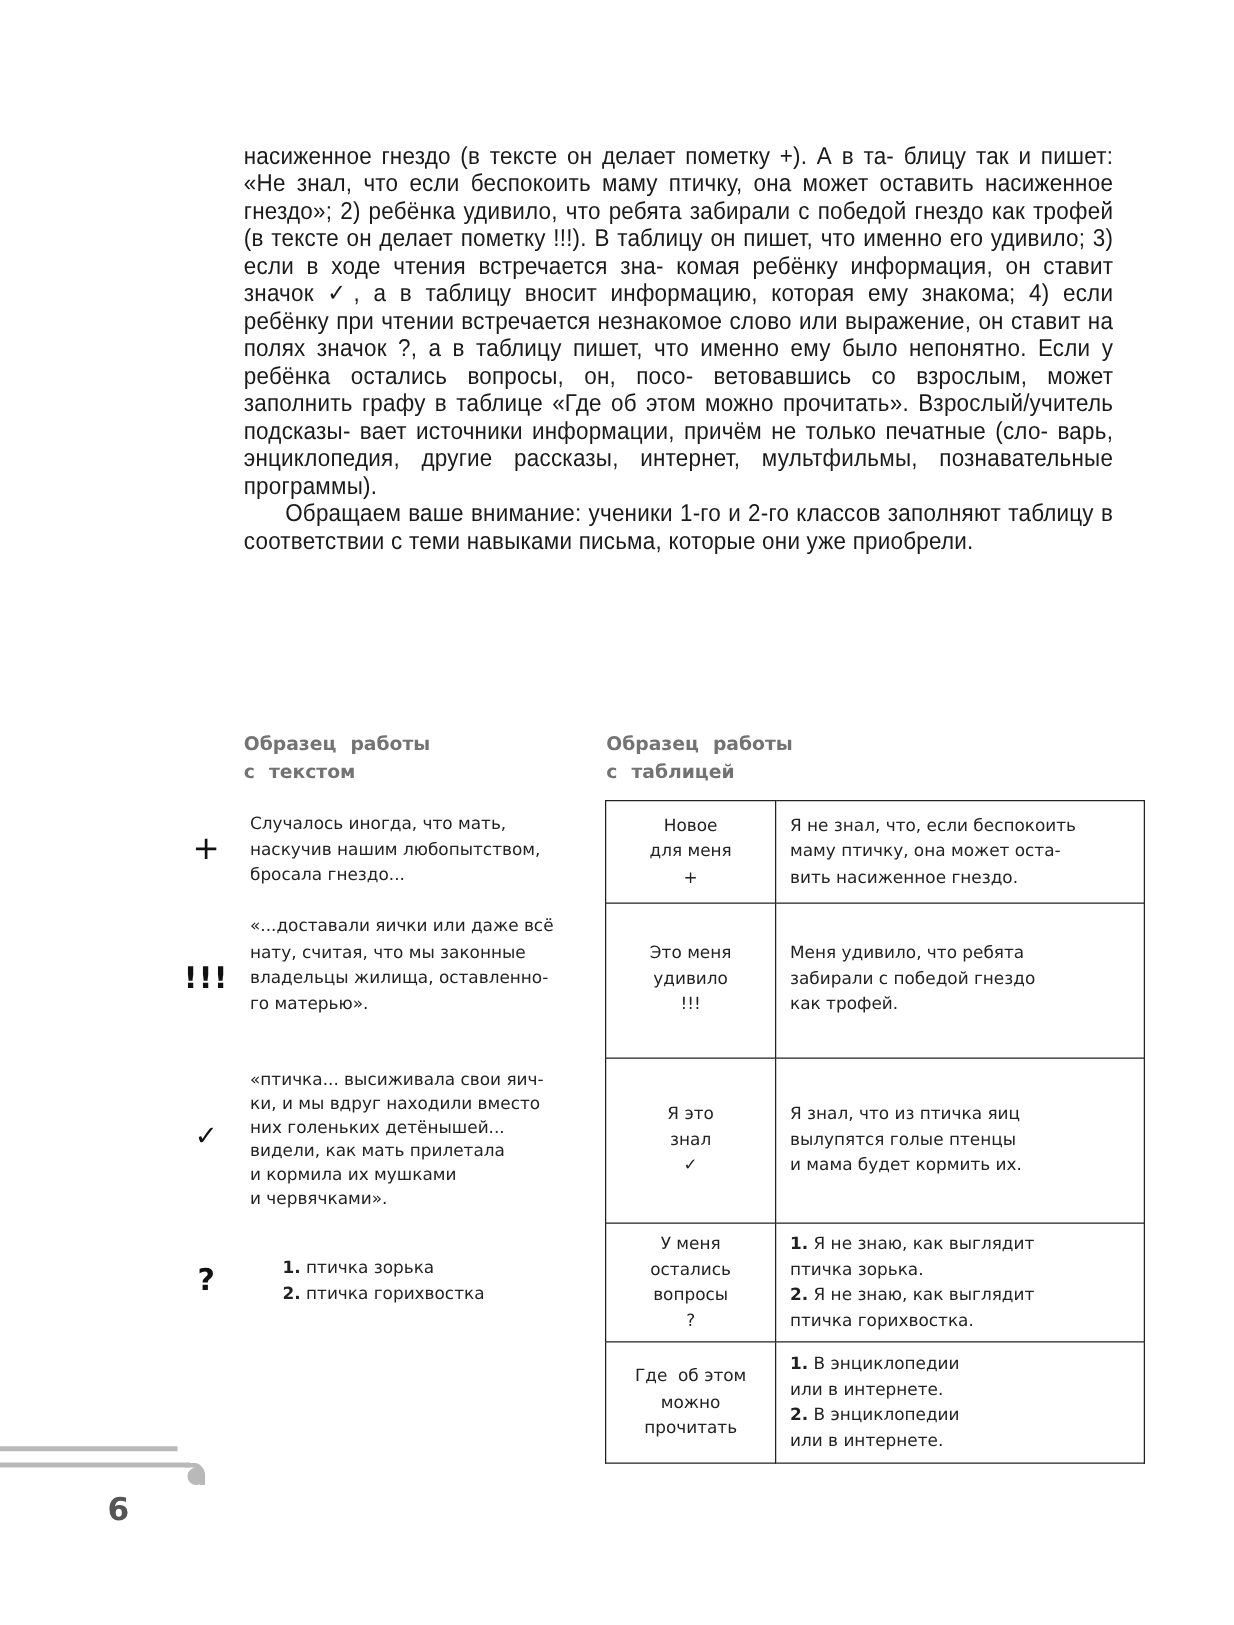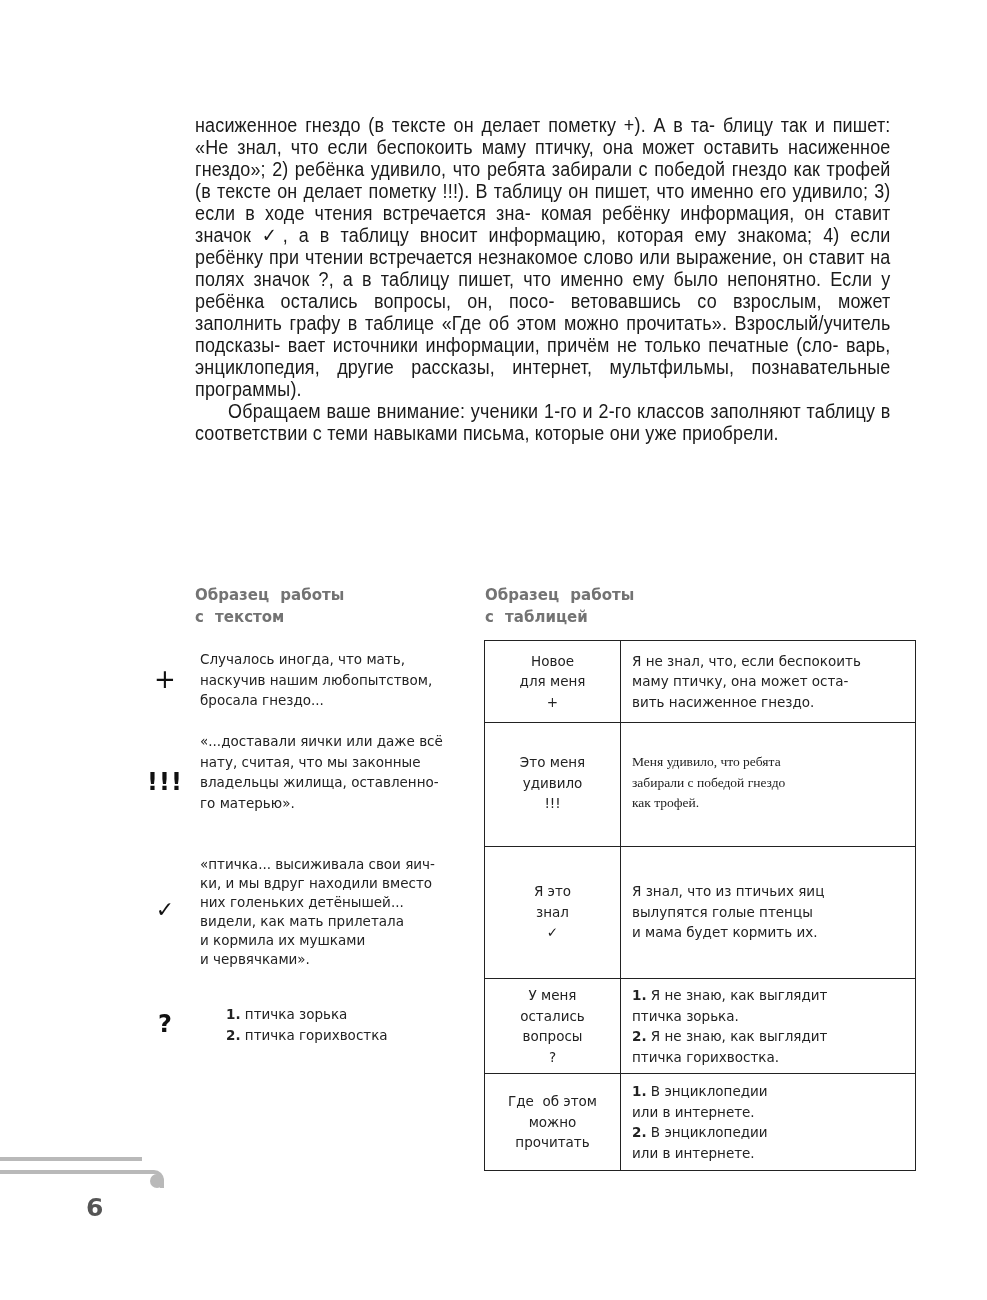--- a/index.html
+++ b/index.html
@@ -138,34 +138,34 @@
       <span>маму птичку, она может оста-</span>
       <span>вить насиженное гнездо.</span>
     </td>
   </tr>
   <tr style="height:124px;padding-left:12px;">
     <td class="cat" style="vertical-align:top; padding-top:29px;">
       <span>Это меня</span>
       <span>удивило</span>
       <span>!!!</span>
     </td>
-    <td class="val" style="vertical-align:top; padding-top:29px;font-family:Liberation Serif, serif;">
+    <td class="val" style="vertical-align:top; padding-top:29px;">
       <span>Меня удивило, что ребята</span>
       <span>забирали с победой гнездо</span>
       <span>как трофей.</span>
     </td>
   </tr>
   <tr style="height:132px;">
     <td class="cat" style="vertical-align:top; padding-top:34px;">
       <span>Я это</span>
       <span>знал</span>
       <span>✓</span>
     </td>
     <td class="val" style="vertical-align:top; padding-top:34px;">
-      <span>Я знал, что из птичьих яиц</span>
+      <span>Я знал, что из птичка яиц</span>
       <span>вылупятся голые птенцы</span>
       <span>и мама будет кормить их.</span>
     </td>
   </tr>
   <tr style="height:95px;">
     <td class="cat">
       <span>У меня</span>
       <span>остались</span>
       <span>вопросы</span>
       <span>?</span>

